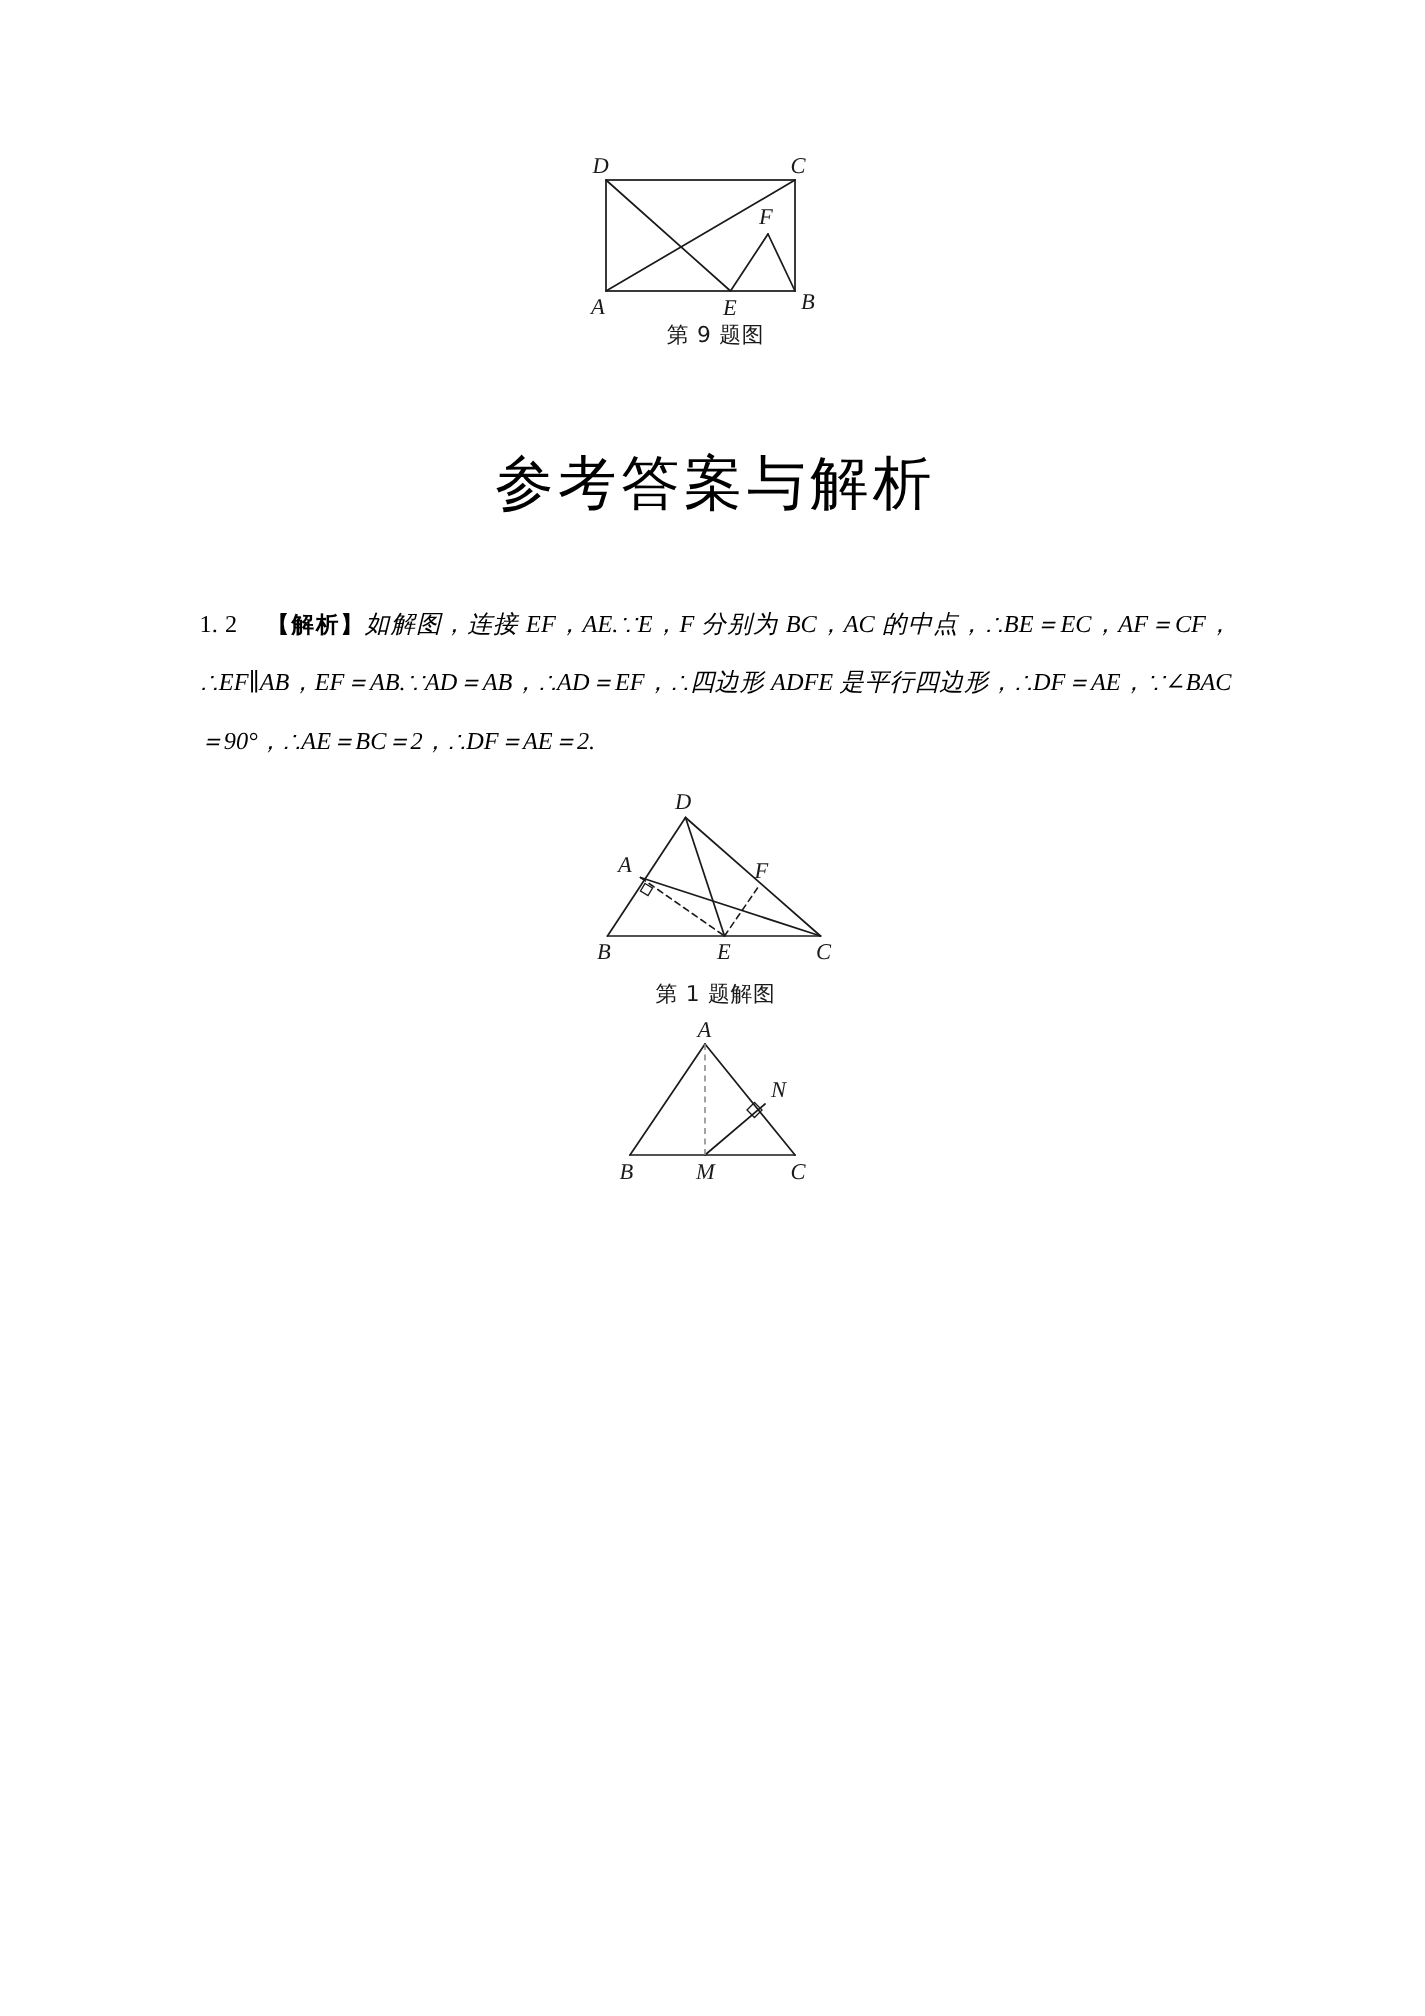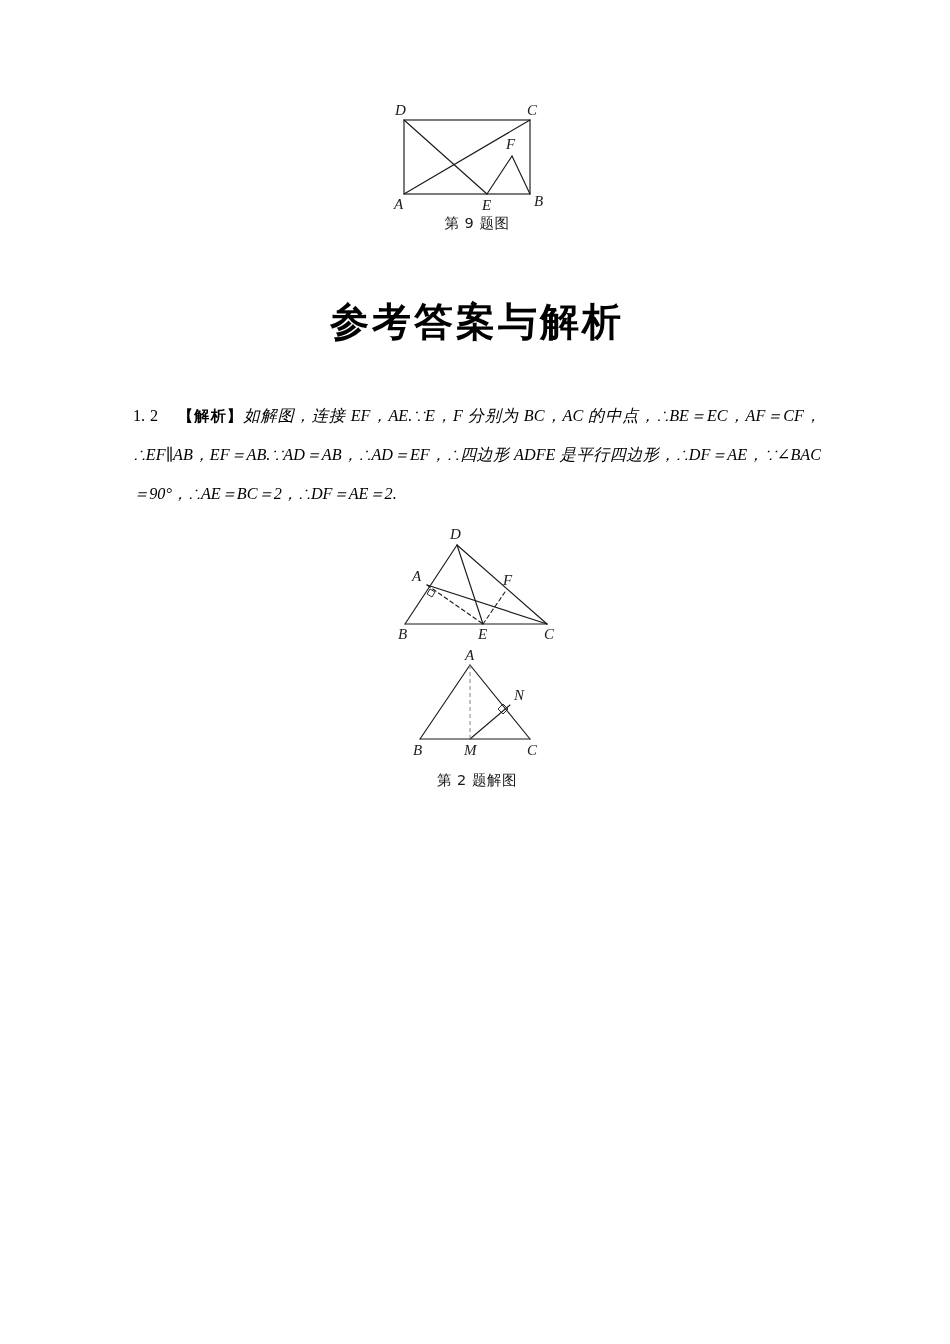--- a/index.html
+++ b/index.html
@@ -40,21 +40,21 @@
     font-family: "Liberation Serif", "DejaVu Serif", serif;
     font-style: italic;
     font-size: 15px;
     fill: #1a1a1a;
   }
 
   
   .main-title {
     text-align: center;
     font-family: "DejaVu Sans", "Liberation Sans", sans-serif;
-    font-weight: bold;
+    font-weight: normal;
     font-size: 39px;
     letter-spacing: 3px;
     color: #000;
   }
 
   
   .para {
     font-size: 16.2px;
     line-height: 2.42;
     text-align: justify;
@@ -125,20 +125,21 @@
 
         <path d="M 43 66 L 48 69 L 45 74 L 40 71 Z" stroke="#1a1a1a" stroke-width="0.9" fill="none"></path>
         <text class="lbl" x="63" y="16">D</text>
         <text class="lbl" x="25" y="58">A</text>
         <text class="lbl" x="116" y="62">F</text>
         <text class="lbl" x="11" y="116">B</text>
         <text class="lbl" x="91" y="116">E</text>
         <text class="lbl" x="157" y="116">C</text>
       </svg>
     </div>
+    <div class="fig-caption" style="margin-top:12px;">第 1 题解图</div>
 
 
     <div class="figure" style="margin-top:6px;">
       <svg width="150" height="112" viewBox="0 0 150 112">
 
         <g stroke="#1a1a1a" stroke-width="1.15" fill="none" stroke-linecap="round">
           <line x1="18" y1="92" x2="68" y2="18"></line>
           <line x1="68" y1="18" x2="128" y2="92"></line>
           <line x1="18" y1="92" x2="128" y2="92"></line>
           <line x1="68" y1="92" x2="108" y2="58"></line>
@@ -148,19 +149,18 @@
         </g>
 
         <path d="M 101 57 L 106 62 L 101 67 L 96 62 Z" stroke="#1a1a1a" stroke-width="0.9" fill="none"></path>
         <text class="lbl" x="63" y="13">A</text>
         <text class="lbl" x="112" y="53">N</text>
         <text class="lbl" x="11" y="108">B</text>
         <text class="lbl" x="62" y="108">M</text>
         <text class="lbl" x="125" y="108">C</text>
       </svg>
     </div>
-    <div class="fig-caption" style="margin-top:12px;">第 2 题解图</div>
 
 
 
 
   </div>
 </div>
 
 </body></html>

